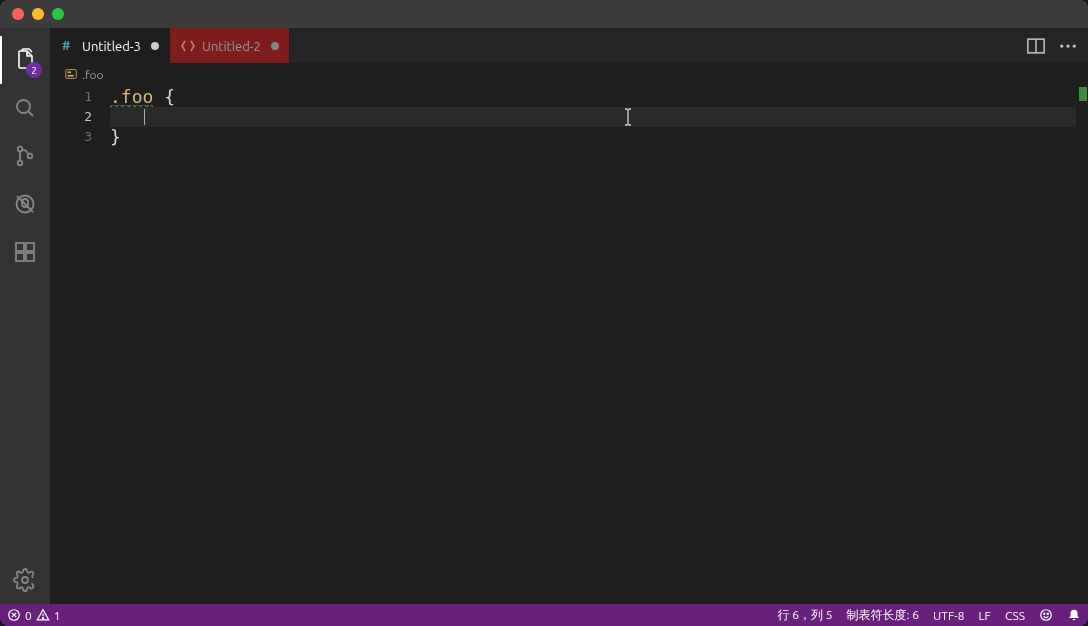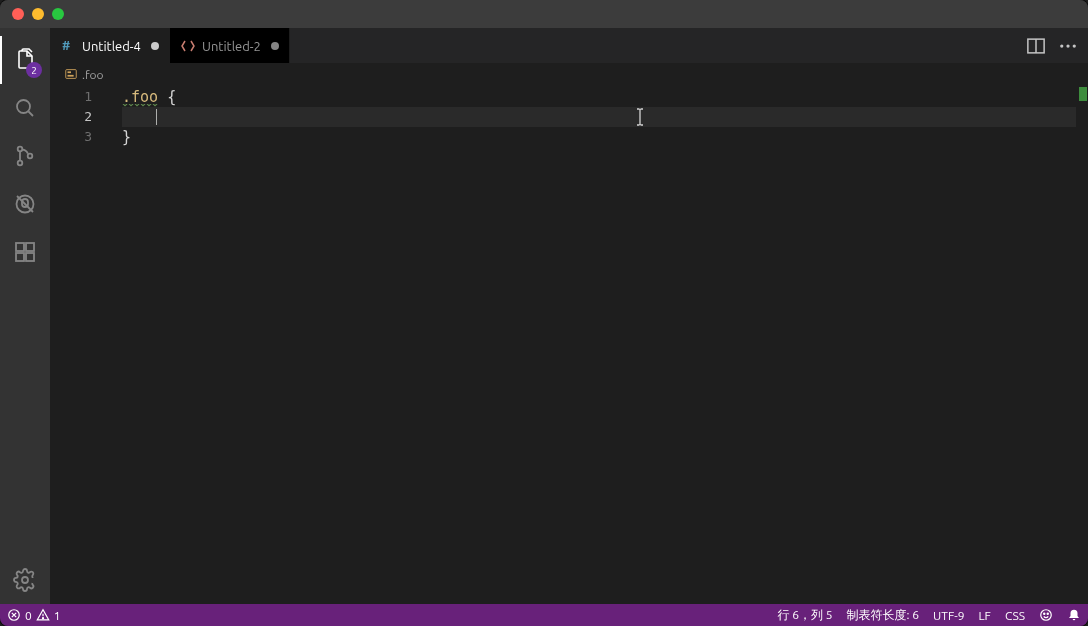--- a/index.html
+++ b/index.html
@@ -86,21 +86,21 @@
     height: 35px;
     background: #252526;
     display: flex;
     align-items: stretch;
   }
   .tab {
     display: flex; align-items: center;
     padding: 0 10px;
     gap: 6px;
     color: #969696;
-    background: #000000;
+    background: #7f1d1d;
     border-right: 1px solid #1e1e1e;
     min-width: 120px;
     cursor: pointer;
     font-size: 13px;
   }
   .tab.active {
     background: #1e1e1e;
     color: #ffffff;
   }
   .tab .filetype-icon { width: 16px; height: 16px; display:flex; align-items:center; justify-content:center; }
@@ -140,25 +140,24 @@
     color: #6e6e6e;
     font-family: "Menlo","Consolas",monospace;
     font-size: 13px;
     line-height: 20px;
     padding-top: 2px;
   }
   .gutter .ln.active { color: #c6c6c6; }
   .code {
     flex: 1;
     font-family: "Menlo","Consolas",monospace;
-    font-size: 15px;
+    font-size: 18px;
     line-height: 20px;
     padding-top: 2px;
     position: relative;
-    margin-left: 12px;
   }
   .code .line { height: 20px; white-space: pre; }
   .current-line-bg {
     position: absolute;
     left: 0; right: 0;
     top: 22px; height: 20px;
     background: #2a2a2a;
     z-index: 0;
   }
   .code .line * { position: relative; z-index: 1;}
@@ -282,21 +281,21 @@
 
     <div class="main">
 
       <div class="tabbar">
         <div class="tab active">
           <span class="filetype-icon">
             <svg viewBox="0 0 16 16">
                 <text x="2" y="12" font-size="12" font-weight="bold" fill="#519aba">#</text>
               </svg>
           </span>
-          <span>Untitled-4</span>
+          <span>Untitled-3</span>
           <span class="dirty-dot"></span>
         </div>
         <div class="tab inactive">
           <span class="filetype-icon">
             <svg viewBox="0 0 16 16" fill="none" stroke="#c97e71" stroke-width="1.5">
               <path d="m5 3-3 5 3 5M11 3l3 5-3 5"></path>
             </svg>
           </span>
           <span>Untitled-2</span>
           <span class="dirty-dot"></span>
@@ -362,21 +361,21 @@
       <svg viewBox="0 0 16 16" fill="none" stroke="currentColor" stroke-width="1.4">
         <path d="M8 2 1.5 13.5h13z"></path>
           <path d="M8 6.5v3"></path>
           <circle cx="8" cy="11.7" r=".6" fill="currentColor"></circle>
       </svg>
       <span>1</span>
     </div>
     <div class="sb-spacer"></div>
     <div class="sb-item">行 6，列 5</div>
     <div class="sb-item">制表符长度: 6</div>
-    <div class="sb-item">UTF-9</div>
+    <div class="sb-item">UTF-8</div>
     <div class="sb-item">LF</div>
     <div class="sb-item">CSS</div>
     <div class="sb-item">
       <svg viewBox="0 0 16 16" fill="none" stroke="currentColor" stroke-width="1.4">
         <circle cx="8" cy="8" r="6"></circle>
           <path d="M5.5 9.5c.7 1 1.6 1.5 2.5 1.5s1.8-.5 2.5-1.5"></path>
         <circle cx="6" cy="6.5" r=".7" fill="currentColor"></circle>
           <circle cx="10" cy="6.5" r=".7" fill="currentColor"></circle>
       </svg>
     </div>

